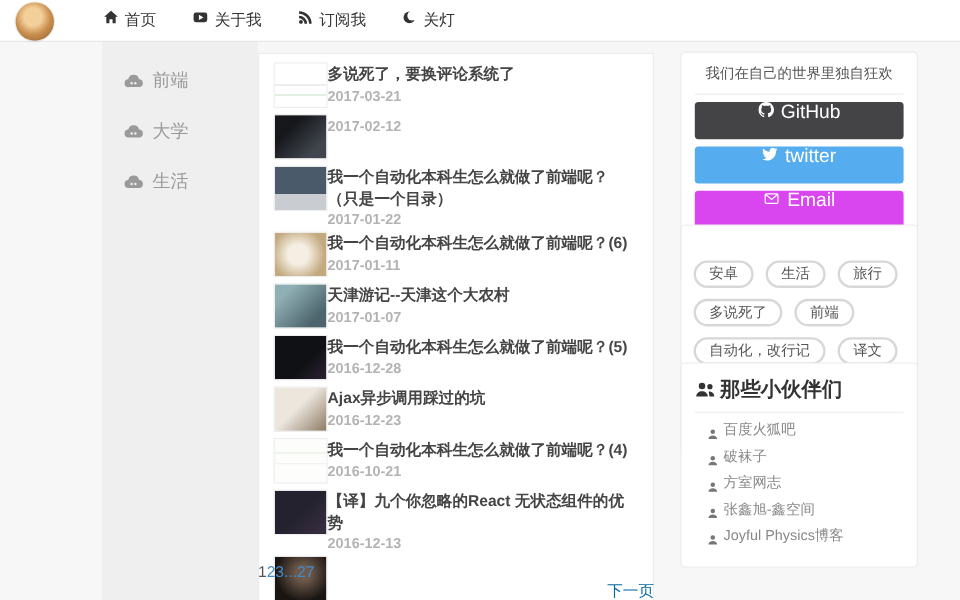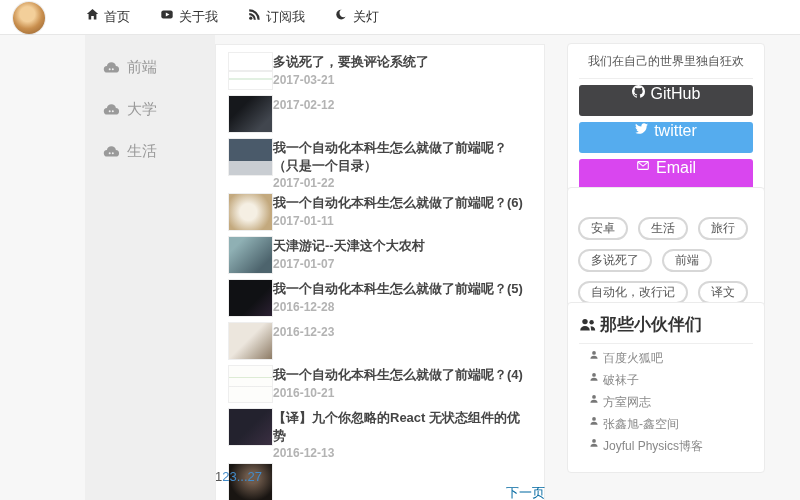--- a/index.html
+++ b/index.html
@@ -43,21 +43,21 @@
   .motto{font-size:12px;color:#555;text-align:center;padding-bottom:8px;border-bottom:1px solid #eee}
   .sbtn{height:31px;border-radius:3px;color:#fff;font-size:16px;display:flex;align-items:flex-start;justify-content:center;gap:6px;margin-top:6px;cursor:pointer}
   .sbtn svg{fill:#fff}
   .card-tags{top:152px;padding:29px 10px 11px}
   .tagwrap{display:flex;flex-wrap:wrap;gap:9px 10px}
   .tag{border:2px solid #d7d7d7;border-radius:13px;padding:2px 11px;font-size:12px;color:#555;background:#fff;cursor:pointer;line-height:15px}
   .card-friends{top:267px;padding:10px 11px 12px}
   .ftitle{font-size:17px;font-weight:bold;color:#333;display:flex;align-items:center;gap:3px;padding-bottom:7px;border-bottom:1px solid #eee}
   .ftitle svg{fill:#333}
   .flist{margin-top:6px}
-  .fitem{display:flex;align-items:flex-start;gap:4px;color:#888;font-size:12px;margin:0 0 5px 10px;cursor:pointer}
+  .fitem{display:flex;align-items:flex-end;gap:4px;color:#888;font-size:12px;margin:0 0 5px 10px;cursor:pointer}
   .fitem svg{fill:#777;flex:none}
 </style>
 </head>
 <body>
 
 <div class="navbar">
   <div class="avatar"></div>
   <div class="nav-items">
     <div class="nav-item">
       <span>
@@ -171,20 +171,21 @@
     <div class="post">
       <div class="thumb" style="background:linear-gradient(135deg,#101114 60%,#2c2133)"></div>
       <div class="pinfo">
         <div class="ptitle">我一个自动化本科生怎么就做了前端呢？(5)</div>
         <div class="pdate">2016-12-28</div>
       </div>
     </div>
     <div class="post">
       <div class="thumb" style="background:linear-gradient(135deg,#ece6dd 45%,#8d7b65)"></div>
       <div class="pinfo">
+        <div class="ptitle">Ajax异步调用踩过的坑</div>
         <div class="pdate">2016-12-23</div>
       </div>
     </div>
     <div class="post">
       <div class="thumb" style="background:linear-gradient(#fdfdfb 30%,#dcebd4 32%,#fdfdfb 34%,#fdfdfb 55%,#ececec 57%,#fdfdfb 59%)"></div>
       <div class="pinfo">
         <div class="ptitle">我一个自动化本科生怎么就做了前端呢？(4)</div>
         <div class="pdate">2016-10-21</div>
       </div>
     </div>

